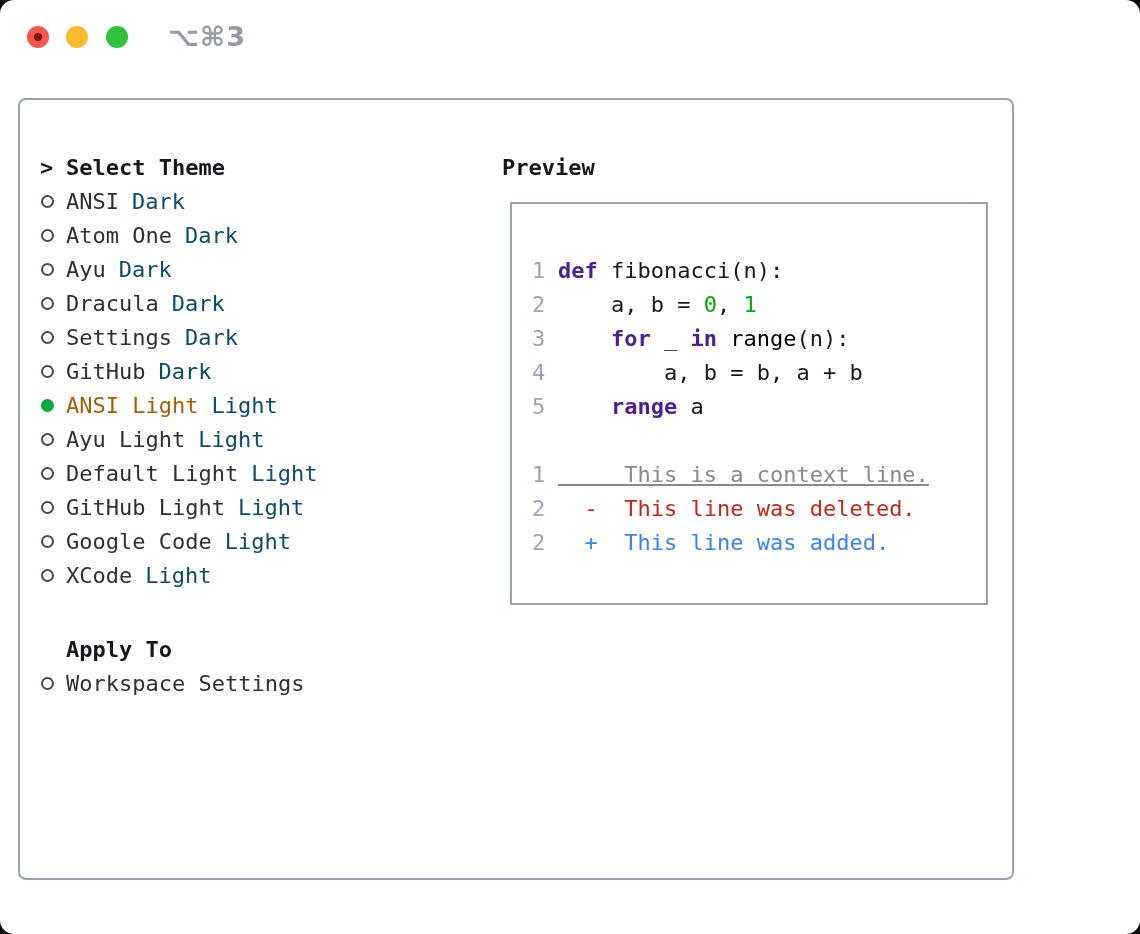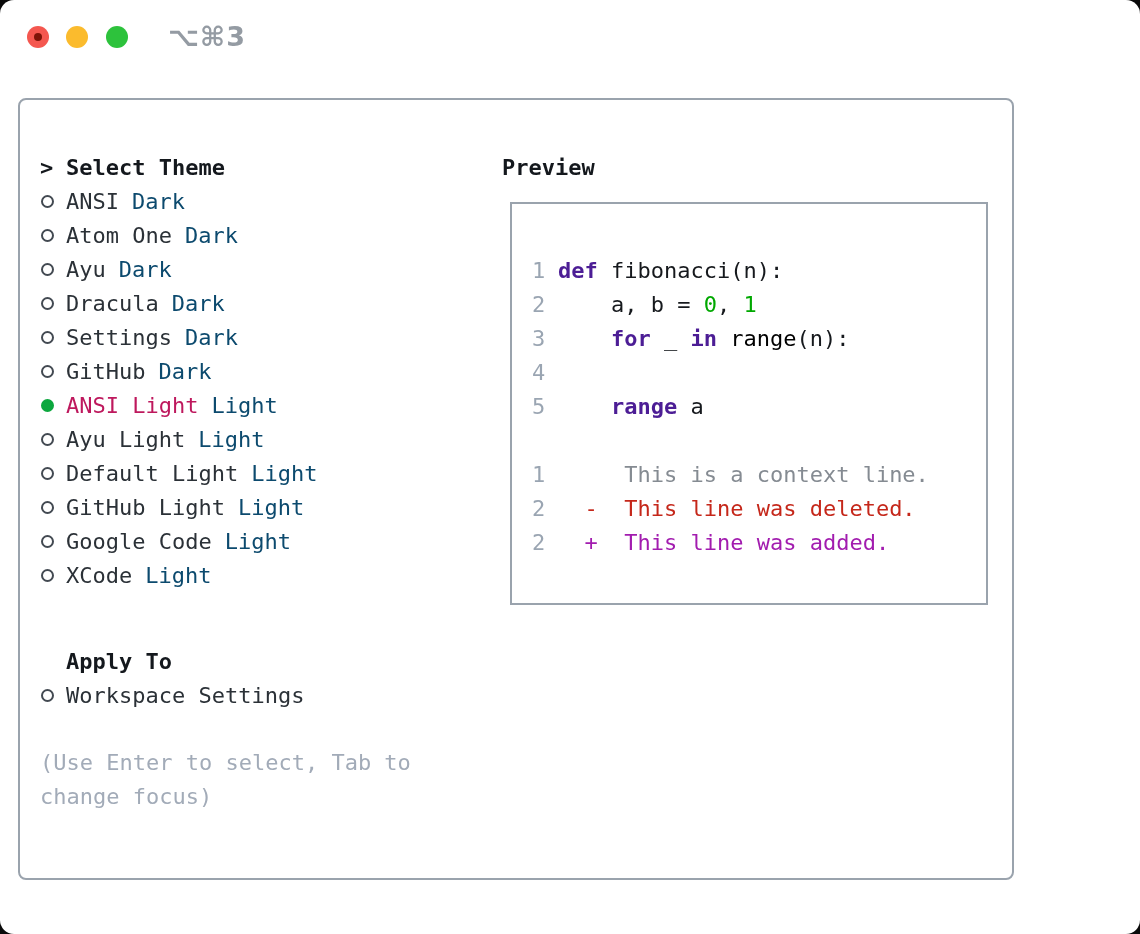--- a/index.html
+++ b/index.html
@@ -29,44 +29,44 @@
     background:#fff;
   }
 
   .row { display:flex; align-items:center; height:34px; font-size:22px; white-space:pre; }
   .marker { display:inline-flex; width:26px; align-items:center; flex:none; }
   .prompt { font-weight:bold; color:#14181d; font-size:22px; }
   .hdr { font-weight:bold; color:#14181d; }
   .circle { width:13px; height:13px; border:2px solid #434a52; border-radius:50%; box-sizing:border-box; margin-left:1px; }
   .circle.filled { background:#0ca73e; border-color:#0ca73e; }
   .name { color:#2b3137; }
-  .name.sel { color:#be185d; }
+  .name.sel { color:#a16207; }
   .tag { color:#0c4a6e; margin-left:13px; }
 
   .left-pane { position:absolute; left:20px; top:50px; }
-  .apply-section { margin-top:52px;text-align:center; }
+  .apply-section { margin-top:40px;text-align:center; }
   .hint { margin-top:34px; color:#a2abb8; font-size:22px; line-height:34px; white-space:pre; }
 
   
   .preview-title { position:absolute; left:482px; top:50px; height:34px; display:flex; align-items:center; font-size:22px; }
   .preview-box {
     position:absolute; left:490px; top:102px; width:478px; height:403px;
     border:2px solid #9aa3ad; box-sizing:border-box; background:#fff;
   }
   .code { position:absolute; left:20px; top:49px; }
   .code-line { display:flex; height:34px; align-items:center; font-size:22px; white-space:pre; }
   .lnum { display:inline-block; width:26px; color:#9aa5b2; flex:none; white-space:pre; }
   .tok { white-space:pre; }
   .tok-plain { color:#16191d; }
   .tok-kw  { color:#4c1d95;font-weight:bold; }
   .tok-fn  { color:#000000; }
   .tok-num { color:#00a800; }
-  .tok-ctx { color:#858b92; }
+  .tok-ctx { color:#858b92;text-decoration:underline; }
   .tok-del { color:#c5271a; }
-  .tok-add { color:#a21caf;text-align:right; }
+  .tok-add { color:#3b82f6;text-align:right; }
 </style>
 </head>
 <body>
 
 <div class="screen">
 
   <div class="titlebar">
     <div class="traffic close">
       <span class="dot"></span>
     </div>
@@ -101,33 +101,32 @@
       <div class="apply-section">
         <div class="row">
           <span class="marker"></span>
           <span class="hdr">Apply To</span>
         </div>
         <div id="apply-list">
             <div class="row"><span class="marker"><span class="circle"></span></span><span class="name">Workspace Settings</span></div>
           </div>
       </div>
 
-      <div class="hint" id="hint"><div>(Use Enter to select, Tab to</div><div>change focus)</div></div>
     </div>
 
     <div class="preview-title">
       <span class="hdr">Preview</span>
     </div>
 
     <div class="preview-box">
       <div class="code" id="code">
           <div class="code-line"><span class="lnum">1</span><span class="tok tok-kw">def</span><span class="tok tok-plain"> fibonacci(n):</span></div>
           <div class="code-line"><span class="lnum">2</span><span class="tok tok-plain">    a, b = </span><span class="tok tok-num">0</span><span class="tok tok-plain">, </span><span class="tok tok-num">1</span></div>
           <div class="code-line"><span class="lnum">3</span><span class="tok tok-plain">    </span><span class="tok tok-kw">for</span><span class="tok tok-plain"> _ </span><span class="tok tok-kw">in</span><span class="tok tok-plain"> </span><span class="tok tok-fn">range</span><span class="tok tok-plain">(n):</span></div>
-          <div class="code-line"><span class="lnum">4</span></div>
+          <div class="code-line"><span class="lnum">4</span><span class="tok tok-plain">        a, b = b, a + b</span></div>
           <div class="code-line"><span class="lnum">5</span><span class="tok tok-plain">    </span><span class="tok tok-kw">range</span><span class="tok tok-plain"> a</span></div>
           <div class="code-line"><span class="lnum"></span></div>
           <div class="code-line"><span class="lnum">1</span><span class="tok tok-ctx">     This is a context line.</span></div>
           <div class="code-line"><span class="lnum">2</span><span class="tok tok-del">  -  This line was deleted.</span></div>
           <div class="code-line"><span class="lnum">2</span><span class="tok tok-add">  +  This line was added.</span></div>
         </div>
     </div>
 
   </div>
 </div>

